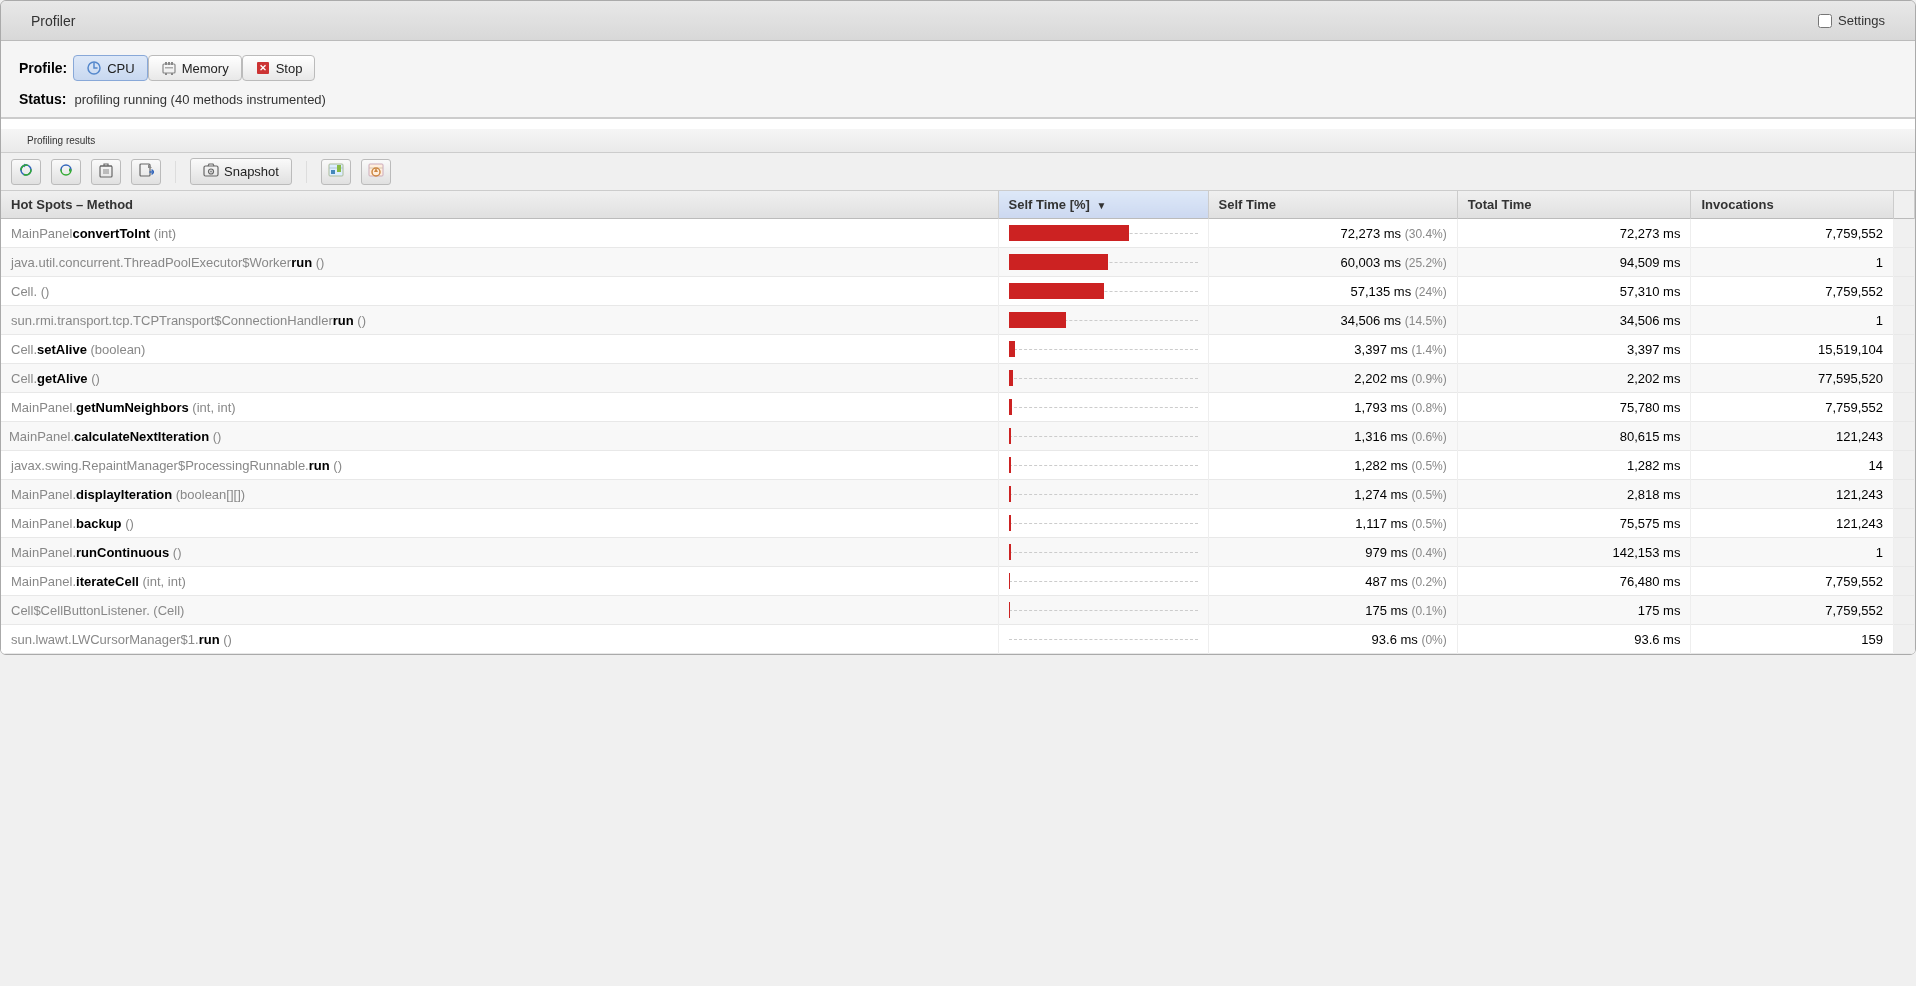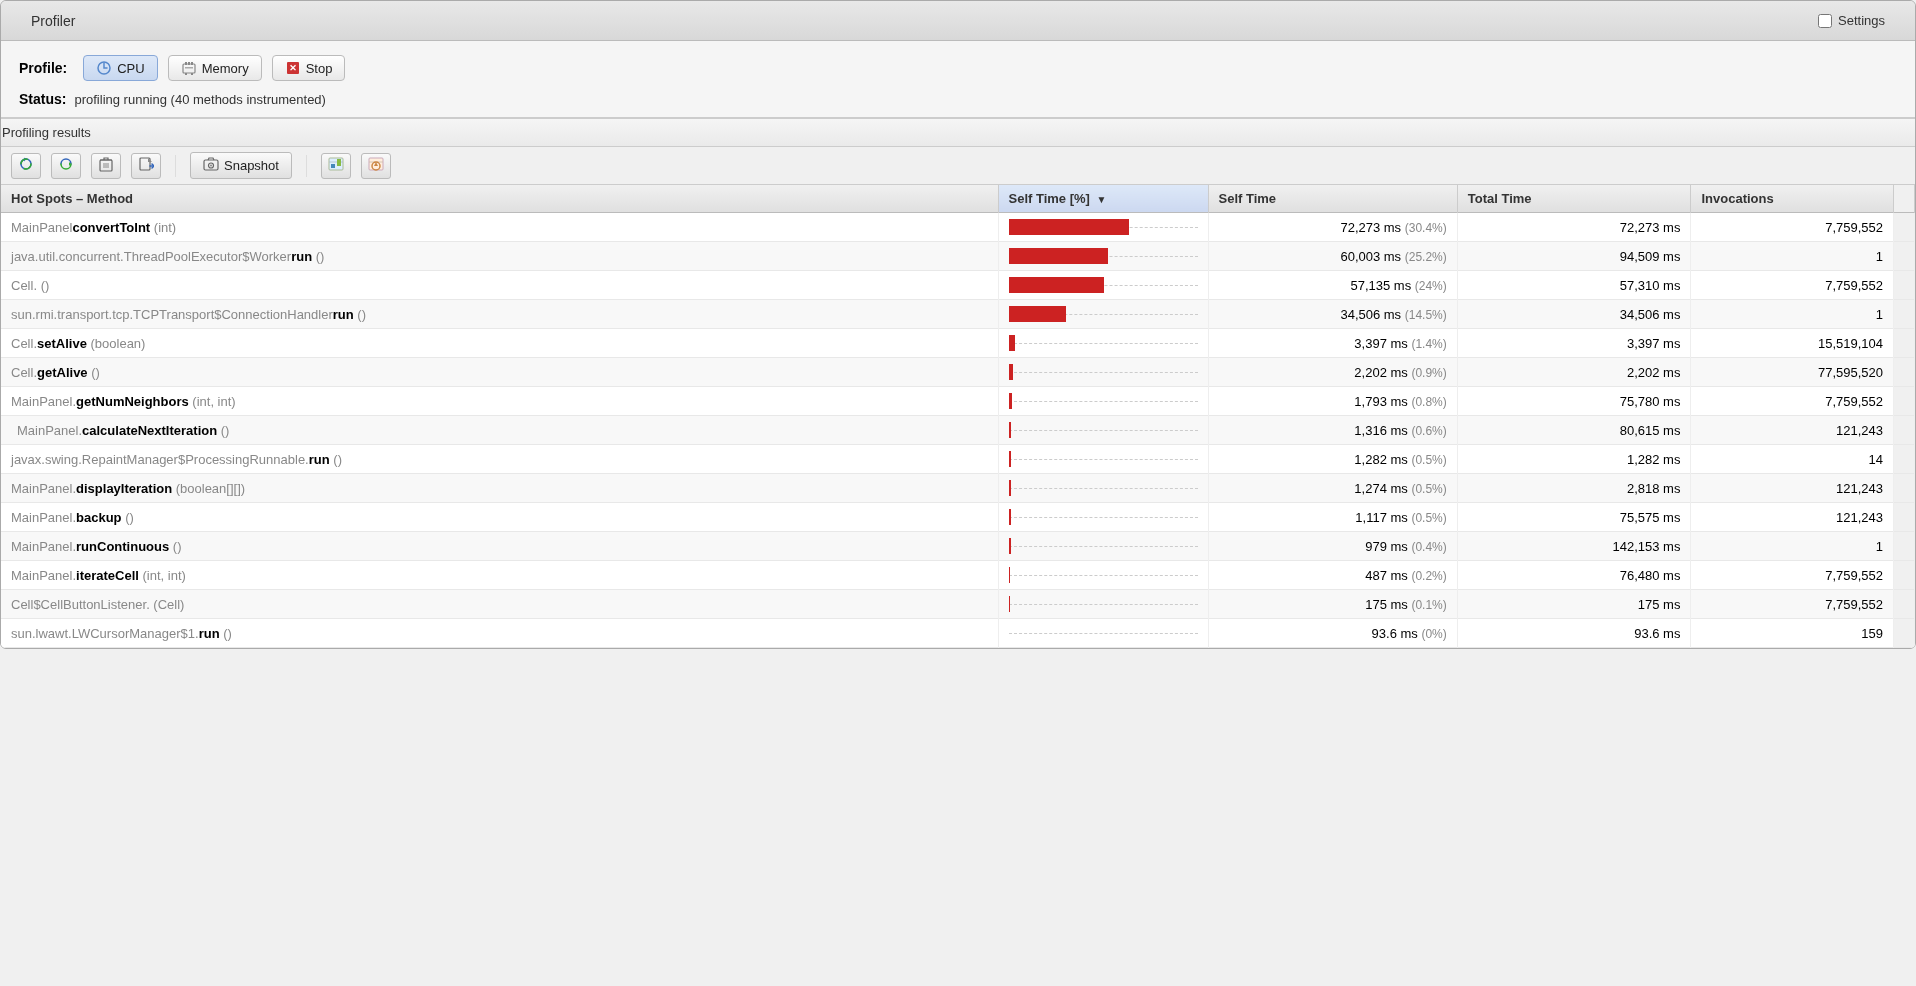--- a/index.html
+++ b/index.html
@@ -54,21 +54,20 @@
 
     .profile-bar {
       background: #f5f5f5;
       border-bottom: 1px solid #ccc;
       padding: 14px 18px 10px 18px;
     }
 
     .profile-row {
       display: flex;
       align-items: center;
-      gap: 10px;
       margin-bottom: 10px;
     }
 
     .profile-label {
       font-weight: bold;
       font-size: 14px;
       margin-right: 6px;
     }
 
     .profile-btn {
@@ -115,24 +114,25 @@
     }
 
     .profiling-results-section {
       background: #fff;
       border-top: 1px solid #ccc;
     }
 
     .profiling-results-header {
       background: linear-gradient(to bottom, #f5f5f5, #eaeaea);
       border-bottom: 1px solid #ccc;
-      padding: 6px 1px;
-      font-size: 13px;
+      padding: 6px 26px;
+      font-size: 10px;
       font-weight: 500;
       color: #333;
+      margin-top: 10px;
     }
 
     .toolbar {
       background: #f0f0f0;
       border-bottom: 1px solid #ccc;
       padding: 5px 10px;
       display: flex;
       align-items: center;
       gap: 10px;
     }
@@ -534,21 +534,21 @@
       <div class="bar-dashed-line"></div>
       <div class="bar-fill" style="width:3px;"></div>
     </div>
               </td>
               <td class="time-cell">1,793 ms <span class="time-pct"> (0.8%)</span></td>
               <td class="total-time-cell">75,780 ms</td>
               <td class="invocations-cell">7,759,552</td>
               <td class="scrollbar-col"></td>
             </tr>
             <tr>
-              <td style="padding-left: 16px;"><span class="method-name"><span class="gray">MainPanel.</span><span class="bold">calculateNextIteration</span><span class="gray"> ()</span></span></td>
+              <td style="padding-left: 8px;"><span class="method-name"><span class="gray">MainPanel.</span><span class="bold">calculateNextIteration</span><span class="gray"> ()</span></span></td>
               <td class="bar-cell">
     <div class="bar-container">
       <div class="bar-dashed-line"></div>
       <div class="bar-fill" style="width:2px;"></div>
     </div>
               </td>
               <td class="time-cell">1,316 ms <span class="time-pct"> (0.6%)</span></td>
               <td class="total-time-cell">80,615 ms</td>
               <td class="invocations-cell">121,243</td>
               <td class="scrollbar-col"></td>

